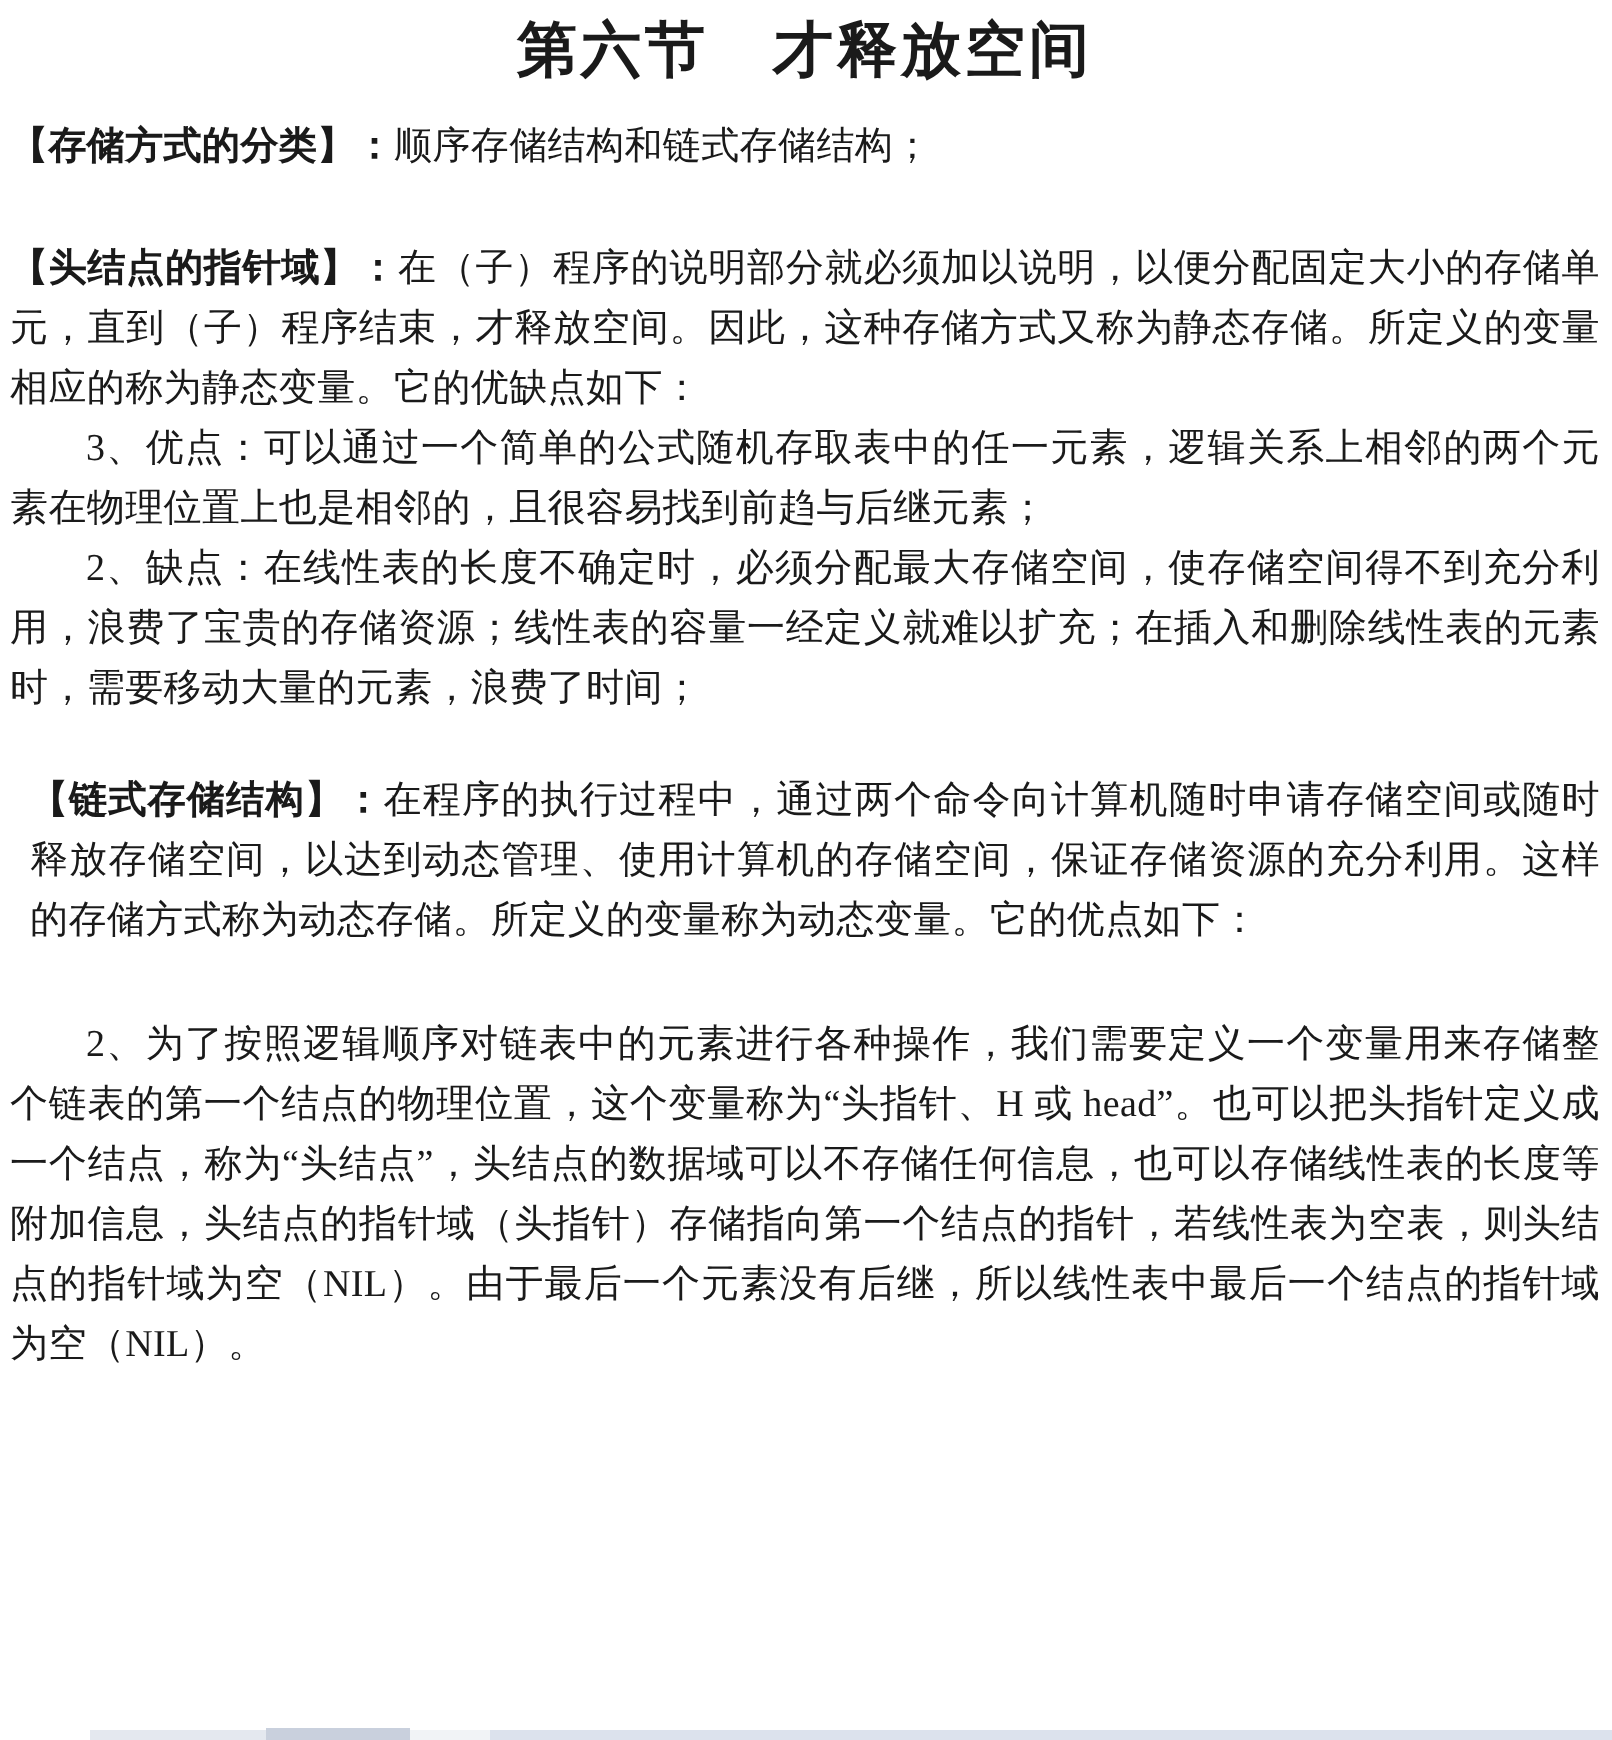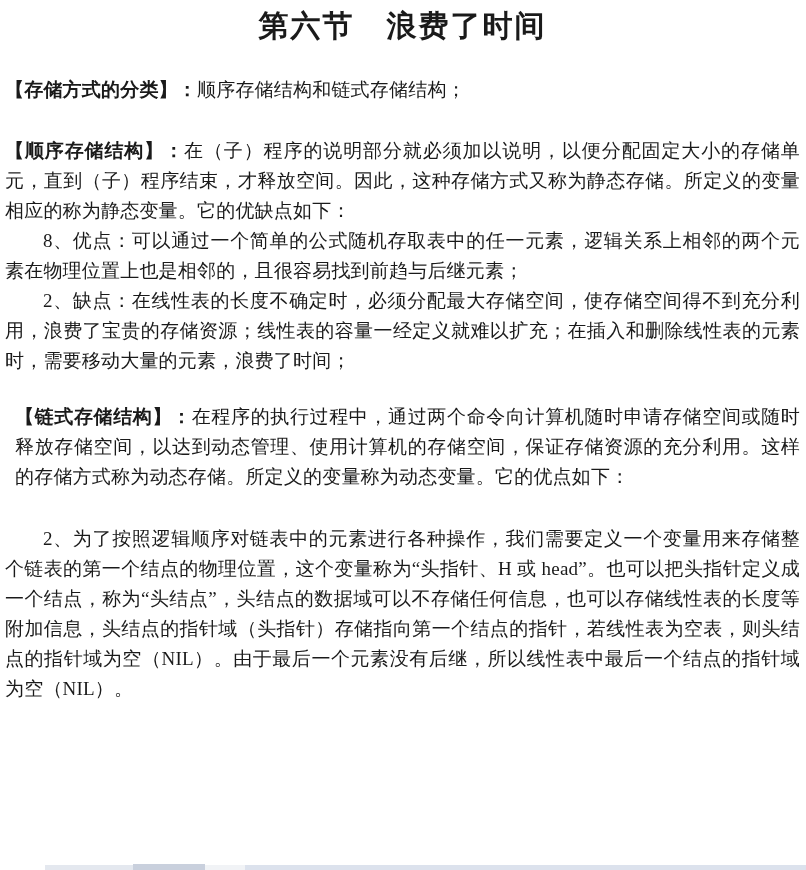--- a/index.html
+++ b/index.html
@@ -34,21 +34,21 @@
     text-align: justify;
     letter-spacing: 0.2px;
   }
   p.indent {
     text-indent: 2em;
   }
   .label {
     font-weight: 700;
     font-family: "Liberation Sans", sans-serif;
   }
-  .sec1 { margin-top: 27px; }
+  .sec1 { margin-top: 11px; }
   .sec2 { margin-top: 31px; }
   .sec3 { margin-top: 26px; margin-left: 10px; }
   .sec4 { margin-top: 32px; }
 
   .bottom-bar {
     position: absolute;
     left: 0;
     bottom: 0;
     width: 806px;
     height: 6px;
@@ -60,29 +60,29 @@
   .seg1 { left: 45px;  width: 88px;  height: 5px; }
   .seg2 { left: 133px; width: 72px;  height: 6px; }
   .seg3 { left: 205px; width: 40px;  height: 5px; }
   .seg4 { left: 245px; width: 561px; height: 5px; }
 </style>
 </head>
 <body>
 
 <div class="doc">
 
-  <h1 class="title">第六节　浪费了时间</h1>
+  <h1 class="title">第六节　才释放空间</h1>
 
   <div class="sec1">
     <p class="para"><span class="label">【存储方式的分类】：</span><span>顺序存储结构和链式存储结构；</span></p>
   </div>
 
   <div class="sec2">
-    <p class="para"><span class="label">【顺序存储结构】：</span><span>在（子）程序的说明部分就必须加以说明，以便分配固定大小的存储单元，直到（子）程序结束，才释放空间。因此，这种存储方式又称为静态存储。所定义的变量相应的称为静态变量。它的优缺点如下：</span></p>
-    <p class="para indent">8、优点：可以通过一个简单的公式随机存取表中的任一元素，逻辑关系上相邻的两个元素在物理位置上也是相邻的，且很容易找到前趋与后继元素；</p>
+    <p class="para"><span class="label">【头结点的指针域】：</span><span>在（子）程序的说明部分就必须加以说明，以便分配固定大小的存储单元，直到（子）程序结束，才释放空间。因此，这种存储方式又称为静态存储。所定义的变量相应的称为静态变量。它的优缺点如下：</span></p>
+    <p class="para indent">3、优点：可以通过一个简单的公式随机存取表中的任一元素，逻辑关系上相邻的两个元素在物理位置上也是相邻的，且很容易找到前趋与后继元素；</p>
     <p class="para indent">2、缺点：在线性表的长度不确定时，必须分配最大存储空间，使存储空间得不到充分利用，浪费了宝贵的存储资源；线性表的容量一经定义就难以扩充；在插入和删除线性表的元素时，需要移动大量的元素，浪费了时间；</p>
   </div>
 
   <div class="sec3">
     <p class="para"><span class="label">【链式存储结构】：</span><span>在程序的执行过程中，通过两个命令向计算机随时申请存储空间或随时释放存储空间，以达到动态管理、使用计算机的存储空间，保证存储资源的充分利用。这样的存储方式称为动态存储。所定义的变量称为动态变量。它的优点如下：</span></p>
   </div>
 
   <div class="sec4">
     <p class="para indent">2、为了按照逻辑顺序对链表中的元素进行各种操作，我们需要定义一个变量用来存储整个链表的第一个结点的物理位置，这个变量称为“头指针、H 或 head”。也可以把头指针定义成一个结点，称为“头结点”，头结点的数据域可以不存储任何信息，也可以存储线性表的长度等附加信息，头结点的指针域（头指针）存储指向第一个结点的指针，若线性表为空表，则头结点的指针域为空（NIL）。由于最后一个元素没有后继，所以线性表中最后一个结点的指针域为空（NIL）。</p>
   </div>

